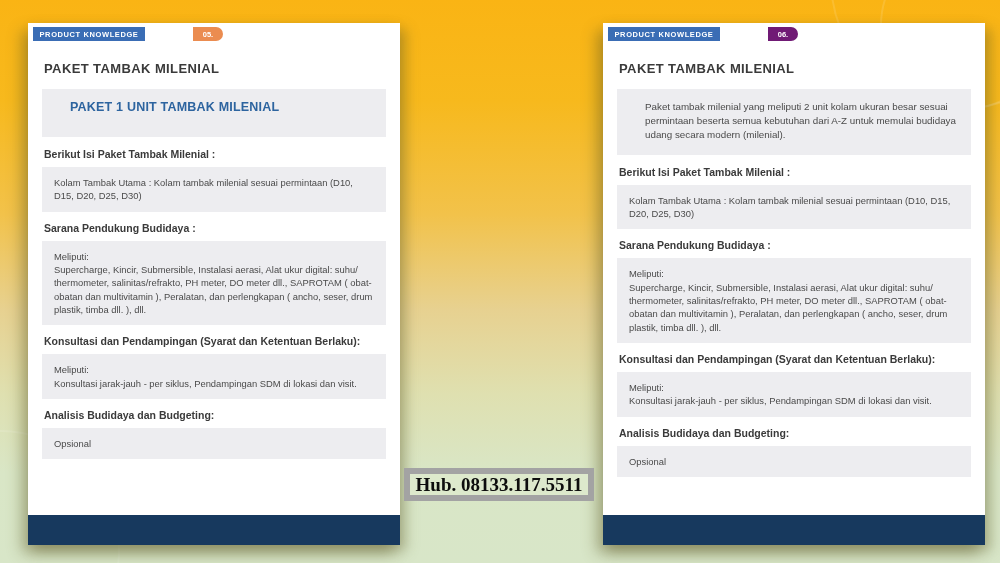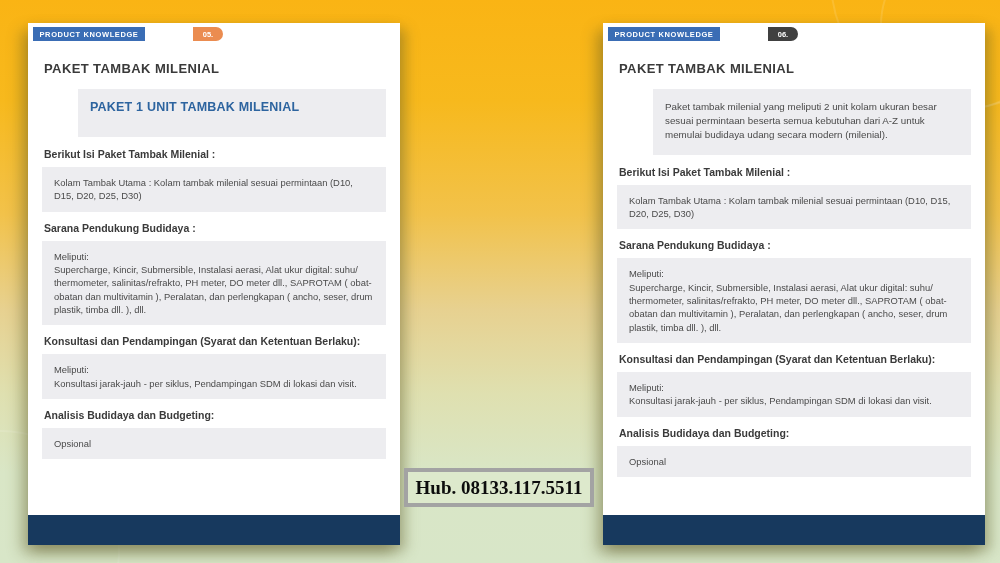--- a/index.html
+++ b/index.html
@@ -61,23 +61,22 @@
   .page-title {
     font-size: 13px;
     font-weight: bold;
     color: #3a3a3a;
     letter-spacing: 0.4px;
     margin-bottom: 13px;
     padding-left: 2px;
   }
   .intro-box {
     background: #ededf0;
-    padding: 11px 12px 12px 12px;
+    padding: 11px 12px 12px 28px;
     margin-bottom: 11px;
-    margin-left: 36px;
   }
   .intro-heading {
     font-size: 12.5px;
     font-weight: bold;
     color: #2d649f;
     letter-spacing: 0.2px;
     margin-bottom: 11px;
   }
   .intro-text, .box-text {
     font-size: 9.8px;
@@ -99,23 +98,23 @@
   .footer-bar {
     position: absolute;
     left: 0; bottom: 0;
     width: 100%;
     height: 30px;
     background: #17395e;
   }
   .contact-box {
     position: absolute;
     left: 404px; top: 468px;
-    width: 190px; height: 39px;
+    width: 190px; height: 33px;
     background: #dde9cc;
-    border: 4px solid #a3a3a3;
+    border: 6px solid #a3a3a3;
     display: flex;
     align-items: center;
     justify-content: center;
     font-family: "Liberation Serif", "DejaVu Serif", serif;
     font-weight: bold;
     font-size: 19px;
     color: #0d0d0d;
     z-index: 2;
   }
 </style>
@@ -168,21 +167,21 @@
         <div class="box-text"></div>
       </div>
     </div>
   </div>
   <div class="footer-bar"></div>
 </div>
 
 <div class="page-card" id="page-2">
   <div class="badge-row">
     <div class="badge-blue" style="background:#3a6db5">PRODUCT KNOWLEDGE</div>
-    <div class="badge-tab" style="background:#404040">06.</div>
+    <div class="badge-tab" style="background:#701a75">06.</div>
   </div>
   <div class="card-content">
     <div class="page-title">PAKET TAMBAK MILENIAL</div>
     <div class="intro-box">
       <div class="intro-text">Paket tambak milenial yang meliputi 2 unit kolam ukuran besar sesuai permintaan beserta semua kebutuhan dari A-Z untuk memulai budidaya udang secara modern (milenial).</div>
     </div>
 
     <div class="section">
       <div class="section-label">Berikut Isi Paket Tambak Milenial :</div>
       <div class="section-box">

